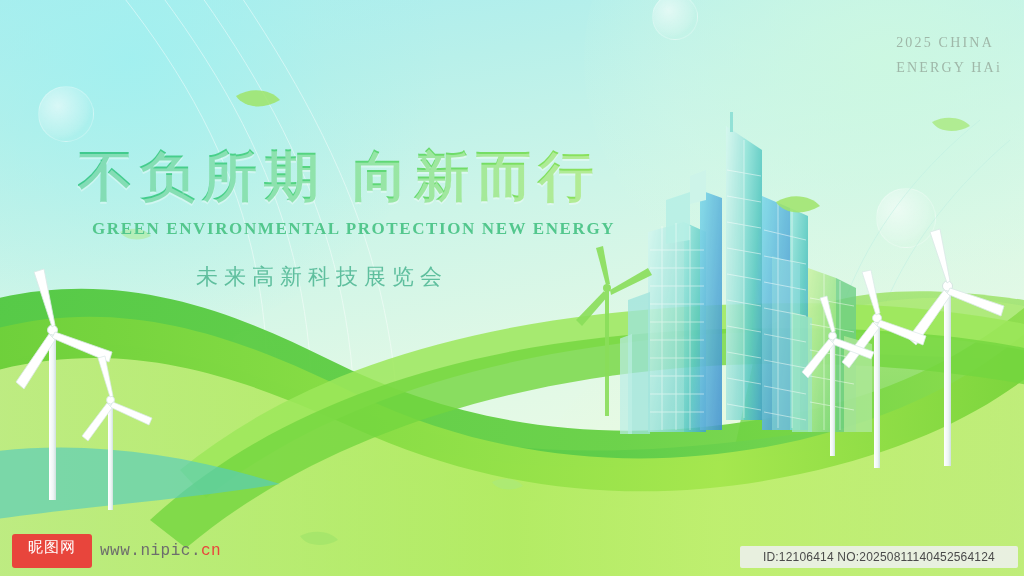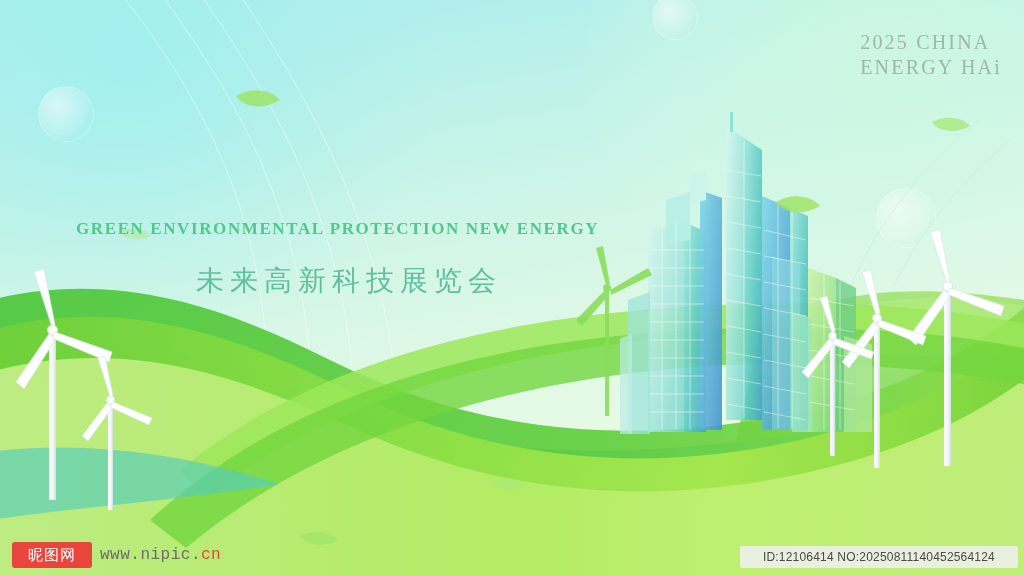--- a/index.html
+++ b/index.html
@@ -58,21 +58,21 @@
   }
 
   
   .corner-text {
     position: absolute;
     right: 22px;
     top: 30px;
     text-align: left;
     color: #9fb7a8;
     font-family: "Liberation Serif", serif;
-    font-size: 20px;
+    font-size: 14px;
     letter-spacing: 2.2px;
     line-height: 25px;
   }
   .corner-text div { white-space: nowrap; }
 
   .headline {
     position: absolute;
     left: 78px;
     top: 140px;
     font-family: "DejaVu Sans", sans-serif;
@@ -81,52 +81,52 @@
     letter-spacing: 7px;
     white-space: nowrap;
     background: linear-gradient(95deg, #3fc98f 0%, #49d08a 28%, #5cd778 55%, #76de63 78%, #8ee25a 100%);
     -webkit-background-clip: text;
     background-clip: text;
     color: transparent;
     text-shadow: 0 2px 0 rgba(255,255,255,0.35);
   }
   .subline-en {
     position: absolute;
-    left: 76px;
+    left: 92px;
     top: 219px;
     font-family: "Liberation Serif", serif;
     font-size: 17px;
     font-weight: bold;
     letter-spacing: 1.6px;
     color: #53c78d;
     white-space: nowrap;
   }
   .subline-cn {
     position: absolute;
     left: 196px;
     top: 262px;
     font-family: Liberation Serif, serif;
-    font-size: 28px;
+    font-size: 22px;
     letter-spacing: 6px;
     color: #5fbf9e;
     white-space: nowrap;
   }
 
   
   .wm {
     position: absolute;
     left: 12px;
     bottom: 8px;
     display: flex;
     align-items: center;
     gap: 8px;
   }
   .wm-logo {
     width: 80px;
-    height: 26px;
+    height: 34px;
     background: #e8453c;
     border-radius: 3px;
     color: #fff;
     font-family: "DejaVu Sans", sans-serif;
     font-size: 15px;
     line-height: 26px;
     text-align: center;
     letter-spacing: 1px;
   }
   .wm-url {
@@ -391,20 +391,21 @@
       <path d="M492,482 C504,476 518,479 523,486 C511,492 497,490 492,482 Z" fill="#a9e97d" opacity="0.6"></path>
       <path d="M120,232 C132,226 146,229 151,236 C139,242 125,240 120,232 Z" fill="#a9e97d" opacity="0.45"></path>
     </g>
   </svg>
 
   <div class="corner-text">
     <div>2025 CHINA</div>
     <div>ENERGY HAi</div>
   </div>
 
+  <div class="headline">不负所期 向新而行</div>
   <div class="subline-en">GREEN ENVIRONMENTAL PROTECTION NEW ENERGY</div>
   <div class="subline-cn">未来高新科技展览会</div>
 
   <div class="wm">
     <div class="wm-logo">昵图网</div>
     <div class="wm-url"><span>www.nipic.</span><span class="cn">cn</span></div>
   </div>
 
   <div class="idchip">ID:12106414 NO:20250811140452564124</div>
 

